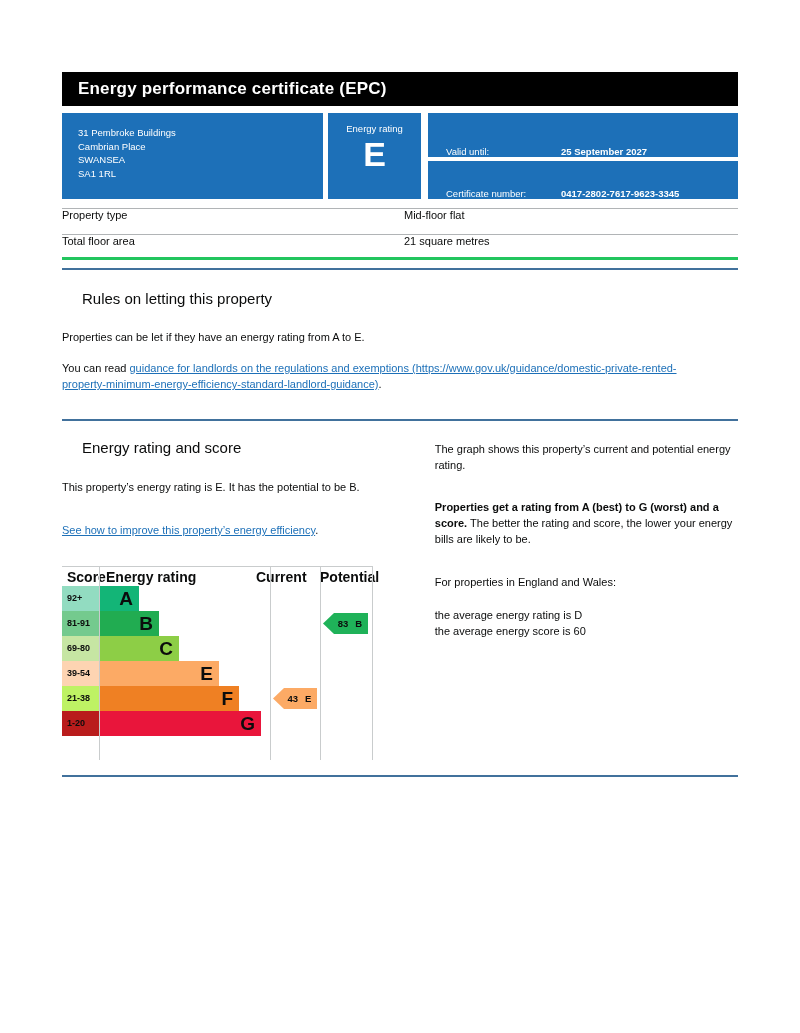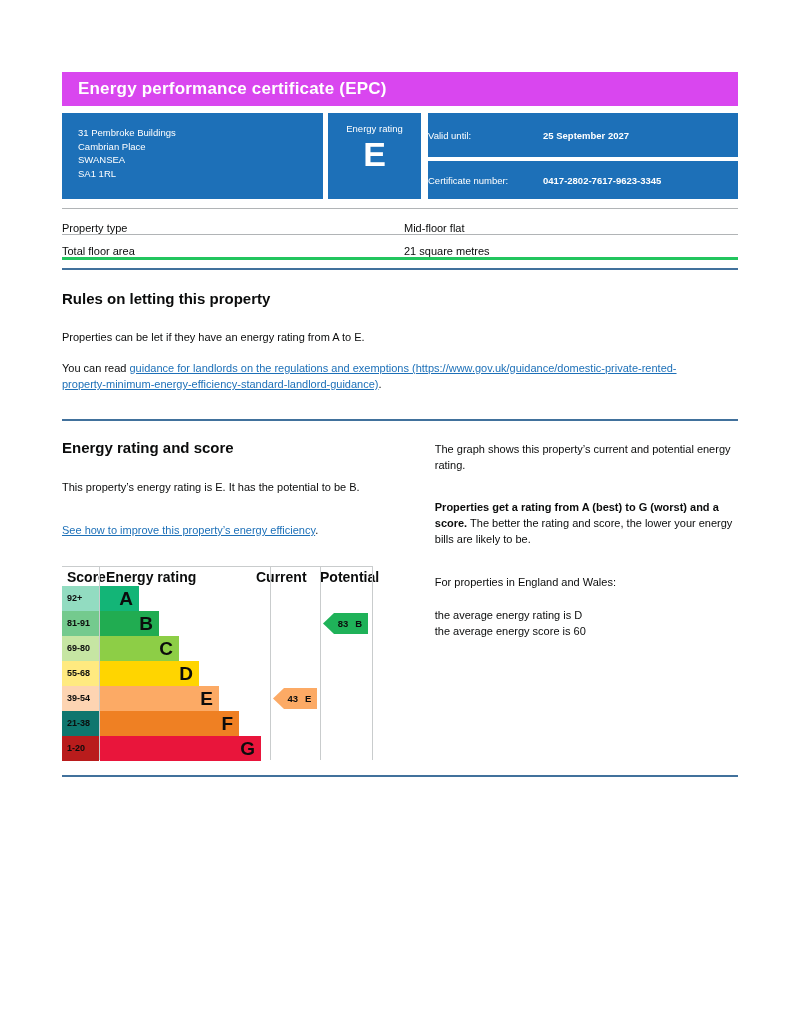--- a/index.html
+++ b/index.html
@@ -2,48 +2,48 @@
 <html><head>
 <meta charset="utf-8">
 <style>
   * { margin:0; padding:0; box-sizing:border-box; }
   html,body { background:#fff; }
   body { font-family:"Liberation Sans", sans-serif; color:#0b0c0c; }
   .page { position:relative; width:800px; height:1033px; background:#fff; overflow:hidden; }
   .content { position:absolute; left:62px; top:0; width:676px; }
 
   
-  .title-bar { margin-top:72px; height:34px; background:#d946ef; display:flex; align-items:center; padding-left:16px; }
+  .title-bar { margin-top:72px; height:34px; background:#000000; display:flex; align-items:center; padding-left:16px; }
   .title-bar h1 { color:#fff; font-size:17px; font-weight:bold; letter-spacing:.2px; }
 
   
   .summary { display:flex; margin-top:7px; height:86px; }
   .box { background:#1d70b8; color:#fff; }
   .addr-box { width:261px; padding:13px 10px 0 16px; font-size:9.5px; line-height:13.5px; }
   .rating-box { width:93px; margin-left:5px; text-align:center; padding-top:10px; }
   .rating-box .lbl { font-size:9.5px; }
   .rating-box .big { font-size:34px; font-weight:bold; line-height:40px; }
   .right-stack { flex:1; margin-left:7px; display:flex; flex-direction:column; }
-  .info-row { display:flex; align-items:center; font-size:9.5px; }
+  .info-row { display:flex; align-items:flex-end; padding-left:18px; font-size:9.5px; }
   .info-row.top { height:44px; }
   .info-row.bottom { height:38px; margin-top:4px; }
   .info-row .lbl { width:115px; }
   .info-row .val { font-weight:bold; }
 
   
   .details { margin-top:9px; }
-  .detail-row { display:flex; align-items:flex-end; height:26px; border-top:1px solid #b1b4b6; font-size:11px; }
+  .detail-row { display:flex; align-items:flex-start; height:26px; border-top:1px solid #b1b4b6; font-size:11px; }
   .detail-row:last-child { border-bottom:3px solid #22c55e; }
   .detail-row .lbl { width:342px; }
   .blue-rule { border:none; border-top:2px solid #41719c; }
   .rule-1 { margin-top:8px; }
   .rule-2 { margin-top:27px; }
   .rule-3 { margin-top:15px; }
 
-  h2.section { font-size:15px; font-weight:bold; margin-top:20px; }
+  h2.section { font-size:15px; font-weight:normal; margin-top:20px;margin-left:20px; }
   p.body { font-size:11px; line-height:16px; }
   .p1 { margin-top:22px; }
   .p-link { margin-top:15px; line-height:20px; width:648px; overflow-wrap:break-word; }
   a.link, .link { color:#1d70b8; text-decoration:underline; cursor:pointer; }
 
   
   .two-col { display:flex; }
   .col-left { width:330px; }
   .col-right { width:311px; margin-left:51px; font-size:11px; line-height:16px; }
   .col-left h2 { margin-top:18px; }
@@ -143,29 +143,25 @@
               </div>
               <div class="epc-row">
                 <div class="epc-score" style="background: rgb(116, 202, 142);">81-91</div>
                 <div class="epc-bar" style="background: rgb(33, 172, 81); width: 59px;">B</div>
               </div>
               <div class="epc-row">
                 <div class="epc-score" style="background: rgb(198, 230, 163);">69-80</div>
                 <div class="epc-bar" style="background: rgb(141, 206, 70); width: 79px;">C</div>
               </div>
               <div class="epc-row">
-                <div class="epc-score" style="background: rgb(255, 234, 128);">55-68</div>
-                <div class="epc-bar" style="background: rgb(255, 213, 0); width: 99px;">D</div>
-              </div>
-              <div class="epc-row">
                 <div class="epc-score" style="background: rgb(253, 212, 178);">39-54</div>
                 <div class="epc-bar" style="background: rgb(252, 170, 101); width: 119px;">E</div>
               </div>
               <div class="epc-row">
-                <div class="epc-score" style="background: #0f766e;">21-38</div>
+                <div class="epc-score" style="background: #bef264;">21-38</div>
                 <div class="epc-bar" style="background: rgb(239, 128, 35); width: 139px;">F</div>
               </div>
               <div class="epc-row">
                 <div class="epc-score" style="background: #b91c1c;">1-20</div>
                 <div class="epc-bar" style="background: rgb(233, 21, 59); width: 161px;">G</div>
               </div>
             </div>
           <div class="epc-arrow" id="current-arrow" style="left: 211px; width: 44px; top: 121px; background: rgb(252, 170, 101);">
             <span>43</span>
               <span>E</span>

